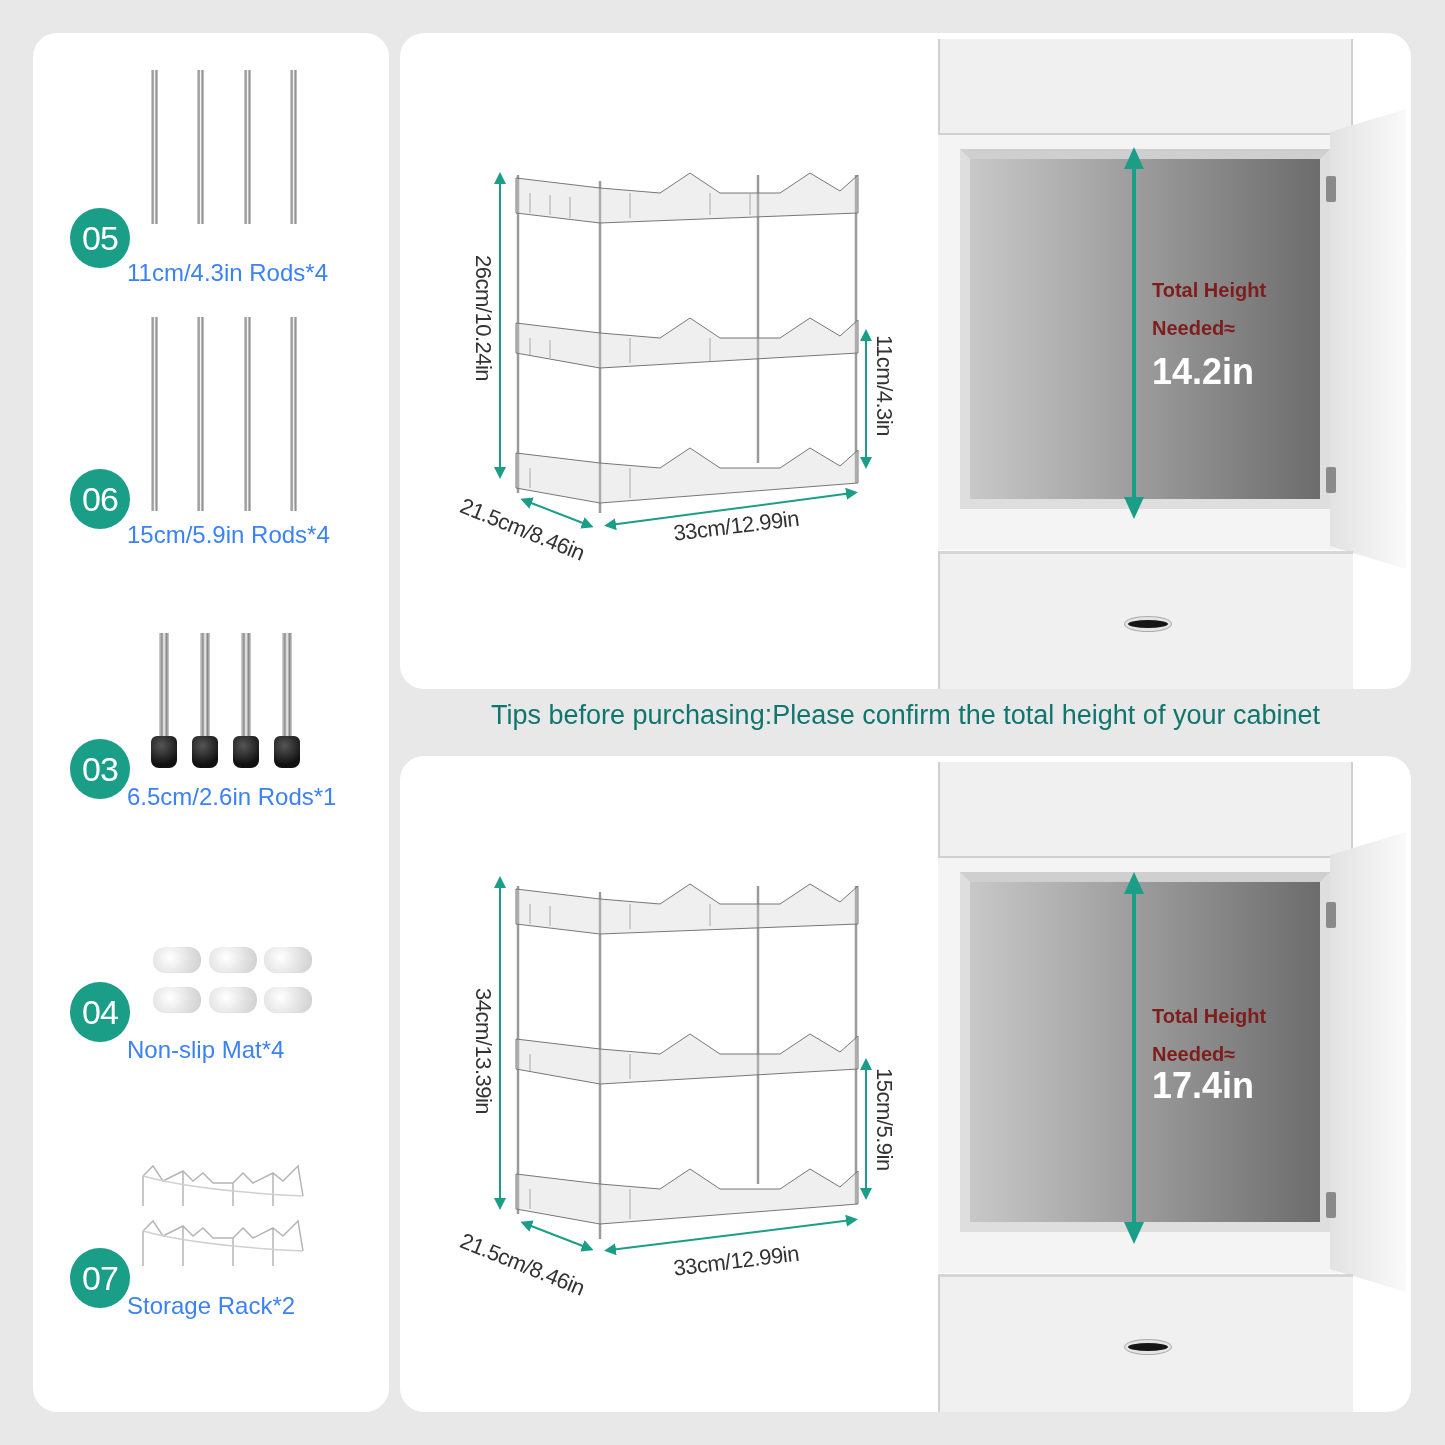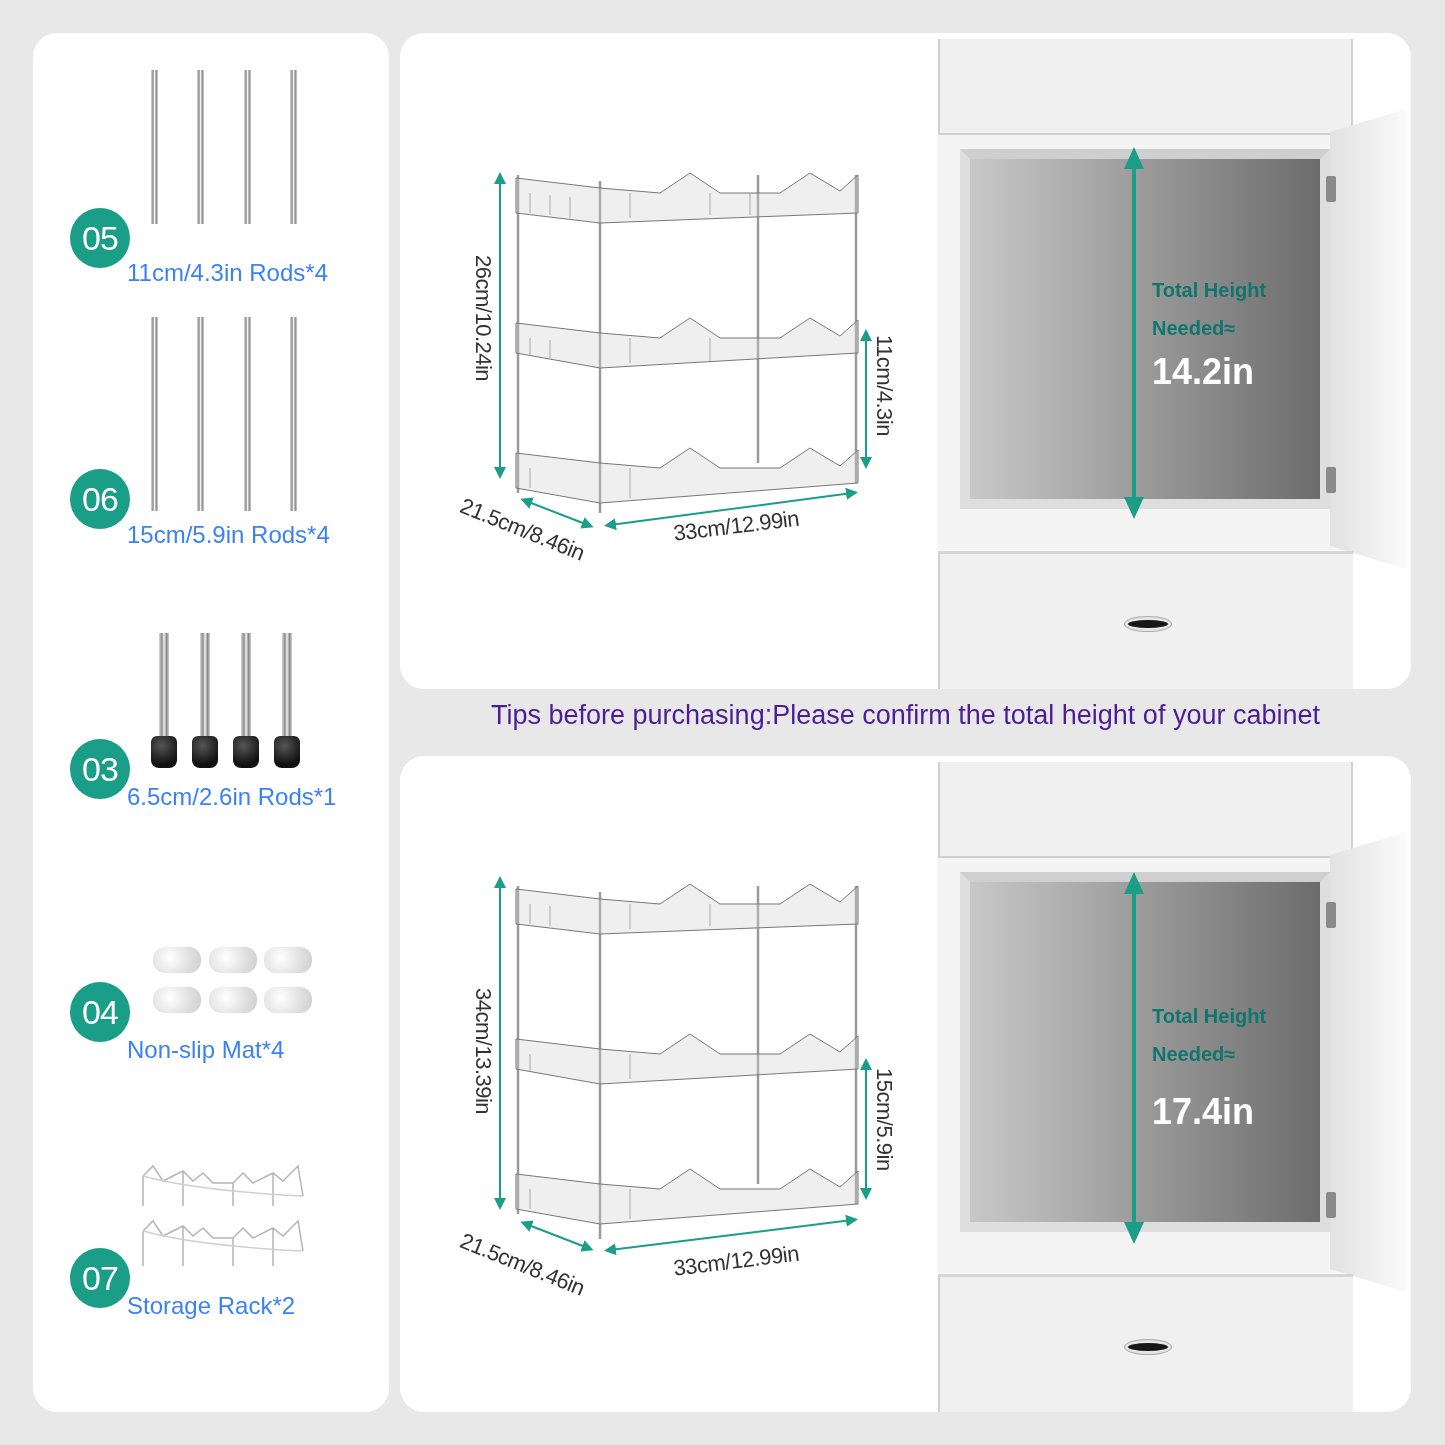--- a/index.html
+++ b/index.html
@@ -15,36 +15,36 @@
     position: absolute; width: 60px; height: 60px; border-radius: 50%;
     background: #1a9e87; color: #ffffff; font-size: 34px;
     display: flex; align-items: center; justify-content: center; letter-spacing: -1px;
   }
   .part-label { position: absolute; color: #3b82f6; font-size: 24px; white-space: nowrap; }
 
   .rod { position: absolute; width: 7px; background: linear-gradient(90deg,#d8d8d8 0,#8a8a8a 30%,#f4f4f4 50%,#8a8a8a 75%,#d0d0d0 100%); }
   .foot { position: absolute; width: 26px; height: 32px; background: radial-gradient(circle at 40% 30%,#555,#111 70%); border-radius: 6px 6px 8px 8px; }
   .mat { position: absolute; width: 48px; height: 26px; border-radius: 12px; background: radial-gradient(circle at 35% 40%,#ffffff,#dcdcdc 60%,#c8c8c8); opacity: .9; }
 
-  .tip { position: absolute; left: 400px; top: 700px; width: 1011px; text-align: center; color: #4c1d95; font-size: 27px; }
+  .tip { position: absolute; left: 400px; top: 700px; width: 1011px; text-align: center; color: #0f766e; font-size: 27px; }
 
   
   .rack-svg { position: absolute; }
   .dim-text { position: absolute; color: #333; font-size: 22px; white-space: nowrap; letter-spacing: -0.5px; }
 
   
   .cab { position: absolute; }
   .cab-top-drawer { position: absolute; left: 0; top: 0; width: 415px; height: 96px; background: #f0f0f0; border: 2px solid #d0d0d0; border-top: none; }
   .cab-frame { position: absolute; left: 0; top: 96px; width: 415px; height: 415px; background: #f4f4f4; }
   .cab-interior { position: absolute; left: 22px; top: 14px; width: 370px; height: 360px; background: linear-gradient(90deg,#c8c8c8 0%,#9a9a9a 50%,#6c6c6c 100%); border: 10px solid #dedede; border-top-color: #cfcfcf; }
   .cab-door { position: absolute; left: 392px; top: 70px; width: 76px; height: 460px; background: linear-gradient(90deg,#e2e2e2,#fafafa); clip-path: polygon(0 5%,100% 0,100% 100%,0 95%); }
   .hinge { position: absolute; width: 10px; height: 26px; background: #8a8a8a; border-radius: 2px; }
   .cab-bottom-drawer { position: absolute; left: 0; top: 512px; width: 415px; height: 145px; background: #f0f0f0; border-left: 2px solid #d0d0d0; border-top: 3px solid #d6d6d6; }
   .handle { position: absolute; left: 185px; top: 63px; width: 46px; height: 14px; border-radius: 50%; background: #161616; border: 3px solid #e4e4e4; box-shadow: 0 0 0 1px #aaa; }
-  .cab-text-sm { position: absolute; color: #0f766e; font-weight: bold; font-size: 20px; white-space: nowrap; }
+  .cab-text-sm { position: absolute; color: #7f1d1d; font-weight: bold; font-size: 20px; white-space: nowrap; }
   .cab-text-lg { position: absolute; color: #ffffff; font-weight: bold; font-size: 36px; white-space: nowrap; }
 </style>
 </head>
 <body>
 
 <div id="left-panel" class="panel">
 
   <div>
     <div class="rod" style="left:118px;top:37px;height:154px"></div>
     <div class="rod" style="left:164px;top:37px;height:154px"></div>
@@ -221,15 +221,15 @@
     <div class="cab-bottom-drawer">
       <div class="handle"></div>
     </div>
     <svg style="position:absolute;left:186px;top:110px" width="20" height="372" viewBox="0 0 20 372">
       <line x1="10" y1="16" x2="10" y2="356" stroke="#1a9e87" stroke-width="4"></line>
       <path d="M0 22 L10 0 L20 22 Z" fill="#1a9e87"></path>
       <path d="M0 350 L10 372 L20 350 Z" fill="#1a9e87"></path>
     </svg>
     <div class="cab-text-sm" style="left:214px;top:243px">Total Height</div>
     <div class="cab-text-sm" style="left:214px;top:281px">Needed≈</div>
-    <div class="cab-text-lg" style="left:214px;top:329px">17.4in</div>
+    <div class="cab-text-lg" style="left:214px;top:303px">17.4in</div>
   </div>
 </div>
 
 </body></html>

